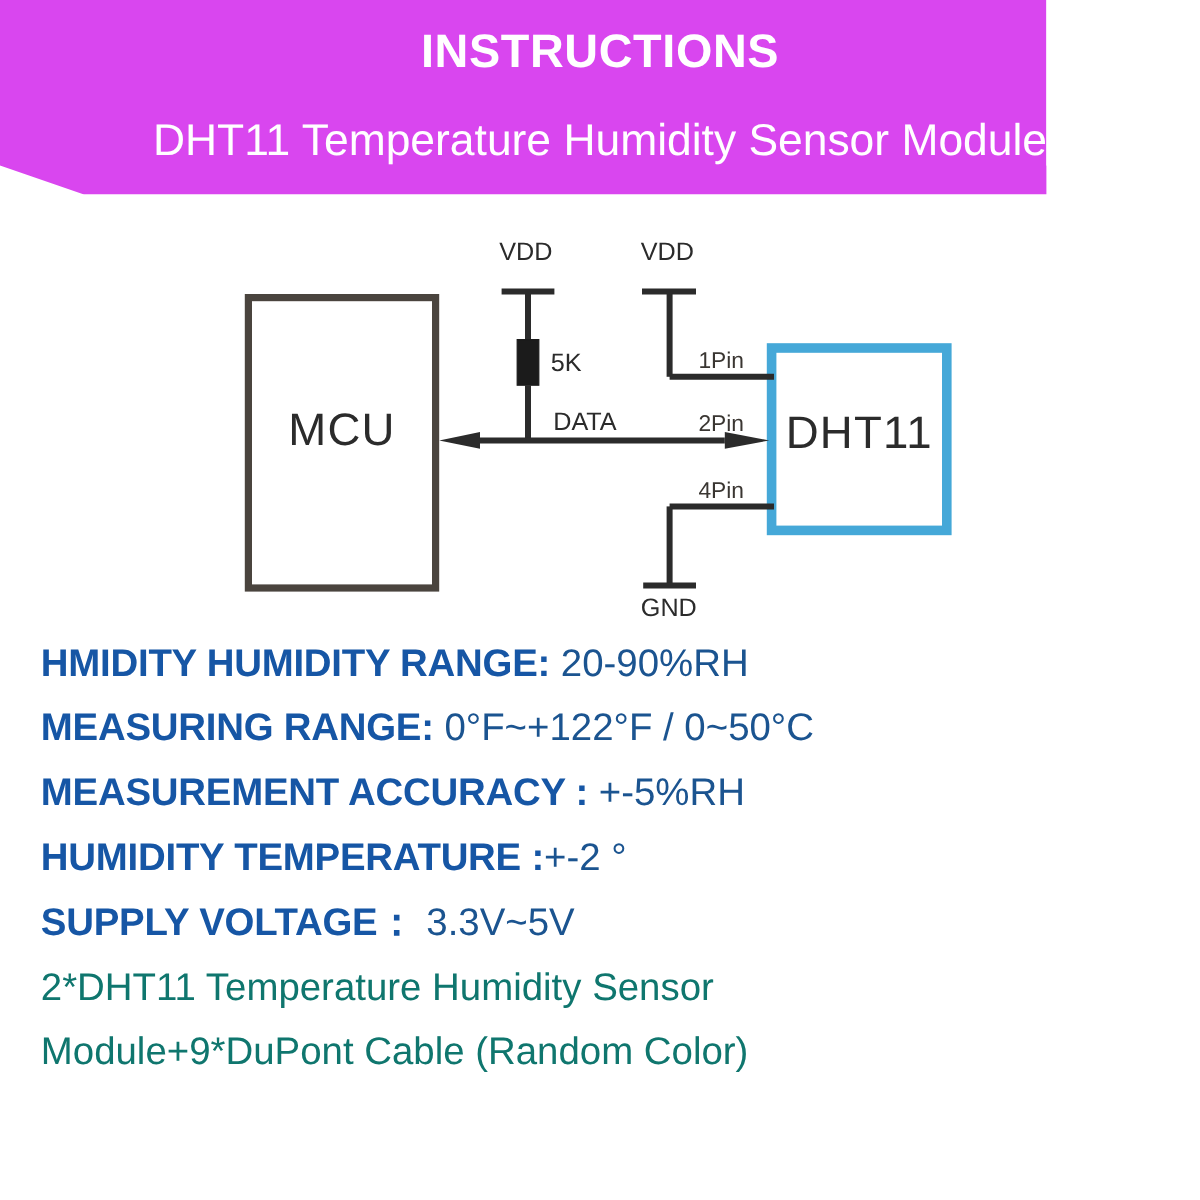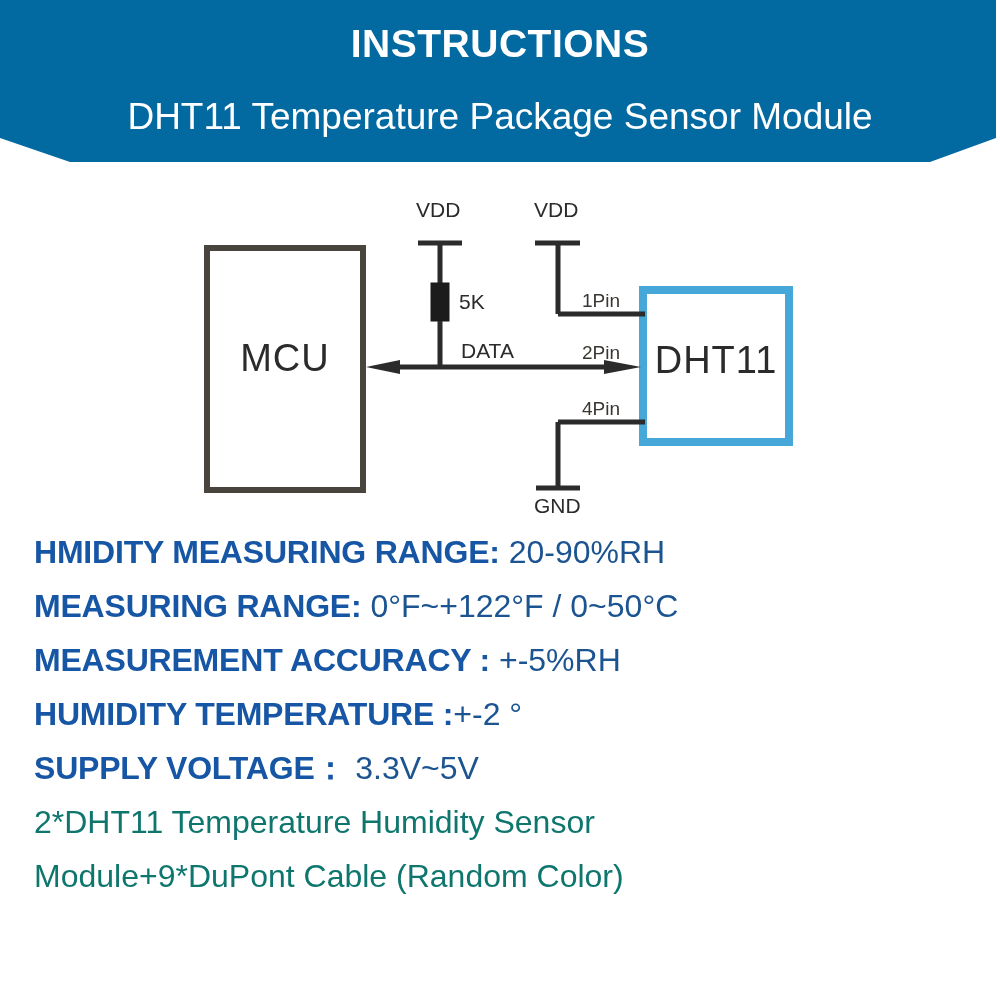--- a/index.html
+++ b/index.html
@@ -18,23 +18,23 @@
     width: 1000px;
     height: 1000px;
     background: #ffffff;
   }
 
   
   #header {
     position: absolute;
     left: 0;
     top: 0;
-    width: 996px;
+    width: 872px;
     height: 170px;
-    background: #0369a1;
+    background: #d946ef;
     -webkit-clip-path: polygon(0 0, 100% 0, 100% 138px, 930px 162px, 70px 162px, 0 138px);
     clip-path: polygon(0 0, 100% 0, 100% 138px, 930px 162px, 70px 162px, 0 138px);
     overflow: hidden;
   }
   #header-title {
     position: absolute;
     left: 0;
     top: 22px;
     width: 1000px;
     text-align: center;
@@ -148,21 +148,21 @@
     white-space: nowrap;
   }
 </style>
 </head>
 <body>
 
 <div id="page">
 
   <div id="header">
     <div id="header-title">INSTRUCTIONS</div>
-    <div id="header-subtitle">DHT11 Temperature Package Sensor Module</div>
+    <div id="header-subtitle">DHT11 Temperature Humidity Sensor Module</div>
   </div>
 
   <div id="diagram-wrap">
     <svg id="diagram-svg" width="1000" height="345" viewBox="0 0 1000 345" xmlns="http://www.w3.org/2000/svg">
 
       <rect class="box-mcu" x="207" y="73" width="156" height="242"></rect>
       <text class="lbl-big" x="285" y="196" text-anchor="middle">MCU</text>
 
       <rect class="box-dht" x="643" y="115" width="146" height="152"></rect>
       <text class="lbl-big" x="716" y="198" text-anchor="middle">DHT11</text>
@@ -194,21 +194,21 @@
       <line class="wire" x1="536" y1="313" x2="580" y2="313"></line>
       <text class="lbl" x="582" y="240">4Pin</text>
       <text class="lbl-mid" x="534" y="338">GND</text>
 
     </svg>
   </div>
 
   <div id="specs">
 
     <div class="spec-line">
-      <span class="spec-key">HMIDITY MEASURING RANGE:</span><span class="spec-val"> 20-90%RH</span>
+      <span class="spec-key">HMIDITY HUMIDITY RANGE:</span><span class="spec-val"> 20-90%RH</span>
     </div>
 
     <div class="spec-line">
       <span class="spec-key">MEASURING RANGE:</span><span class="spec-val">  0°F~+122°F / 0~50°C</span>
     </div>
 
     <div class="spec-line">
       <span class="spec-key">MEASUREMENT ACCURACY :</span><span class="spec-val"> +-5%RH</span>
     </div>
 

